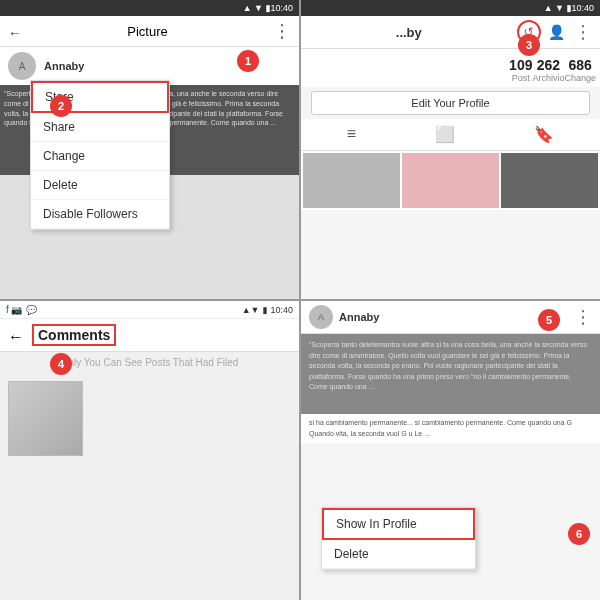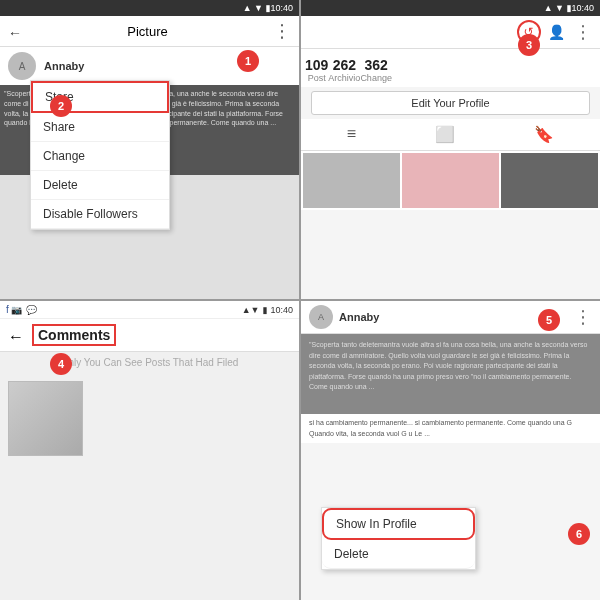--- a/index.html
+++ b/index.html
@@ -159,21 +159,21 @@
     .q2 .top-bar-title {
       font-size: 13px;
       font-weight: bold;
       color: #333;
       flex: 1;
       text-align: center;
     }
 
     .q2 .stats-row {
       display: flex;
-      justify-content: flex-start;
+      justify-content: flex-end;
       padding: 8px 4px 4px;
       background: #fff;
     }
 
     .q2 .stat-item {
       text-align: center;
     }
 
     .q2 .stat-num {
       font-size: 14px;
@@ -313,21 +313,20 @@
       width: 150px;
       z-index: 10;
       box-shadow: 2px 2px 5px rgba(0,0,0,0.2);
     }
 
     .q4 .dropdown-menu .menu-item {
       padding: 7px 12px;
       font-size: 12px;
       color: #333;
       border-bottom: 1px solid #f0f0f0;
-      border-radius: 9px;
     }
 
     .q4 .dropdown-menu .menu-item.highlighted {
       border: 2px solid #e53935;
     }
 
     .dots-icon {
       font-size: 18px;
       color: #666;
       cursor: pointer;
@@ -398,38 +397,39 @@
   </div>
 
   <div class="quadrant q2">
 
     <div class="status-bar">
       <span>▲ ▼ ▮</span>
       <span>10:40</span>
     </div>
 
     <div class="top-bar">
+      <span class="top-bar-title">...by</span>
 
       <div class="history-icon">↺</div>
 
       <span class="person-icon"></span>
       <span class="dots-icon">⋮</span>
     </div>
 
     <div class="stats-row">
       <div class="stat-item">
         <div class="stat-num">109</div>
         <div class="stat-label">Post</div>
       </div>
       <div class="stat-item">
         <div class="stat-num">262</div>
         <div class="stat-label">Archivio</div>
       </div>
       <div class="stat-item">
-        <div class="stat-num">362</div>
+        <div class="stat-num">686</div>
         <div class="stat-label">Change</div>
       </div>
     </div>
 
     <div class="edit-btn">Edit Your Profile</div>
 
     <div class="tabs-row">
       <span class="tab-icon">≡</span>
       <span class="tab-icon">⬜</span>
       <span class="tab-icon">🔖</span>

